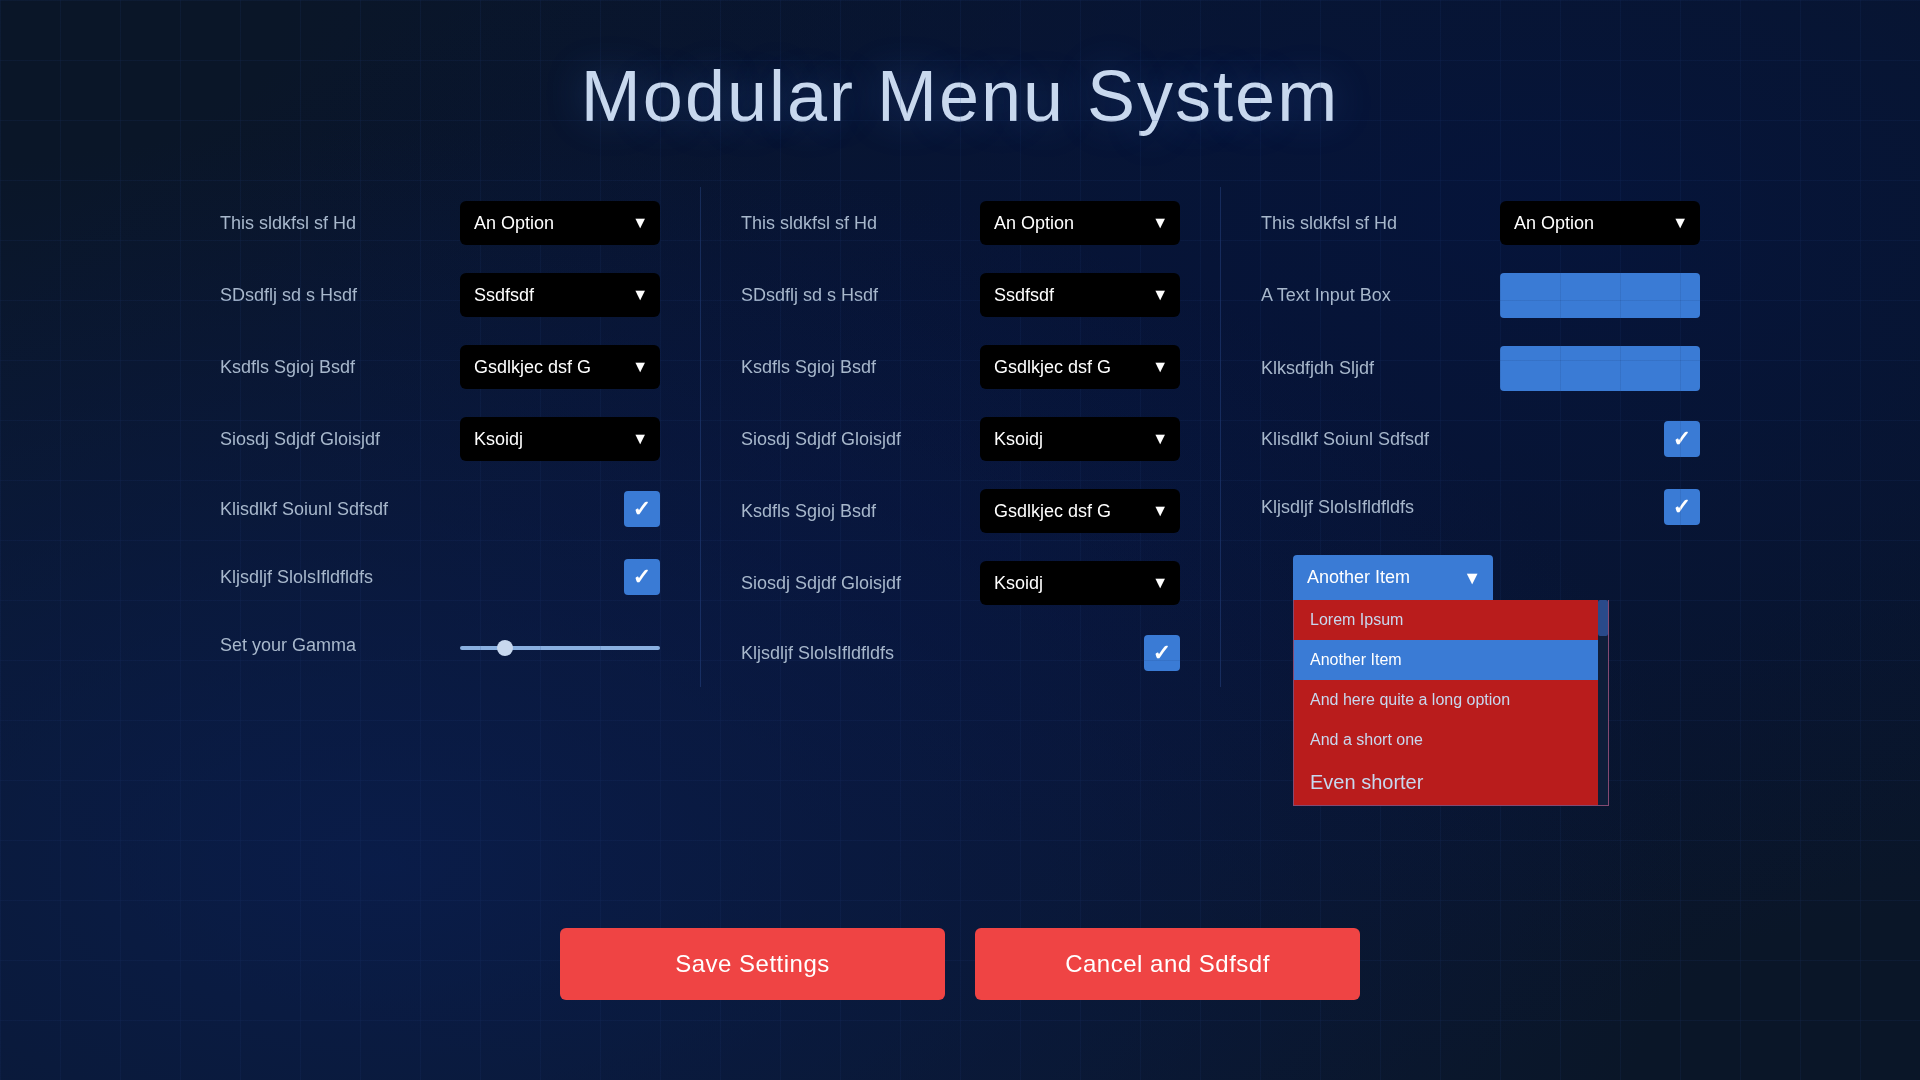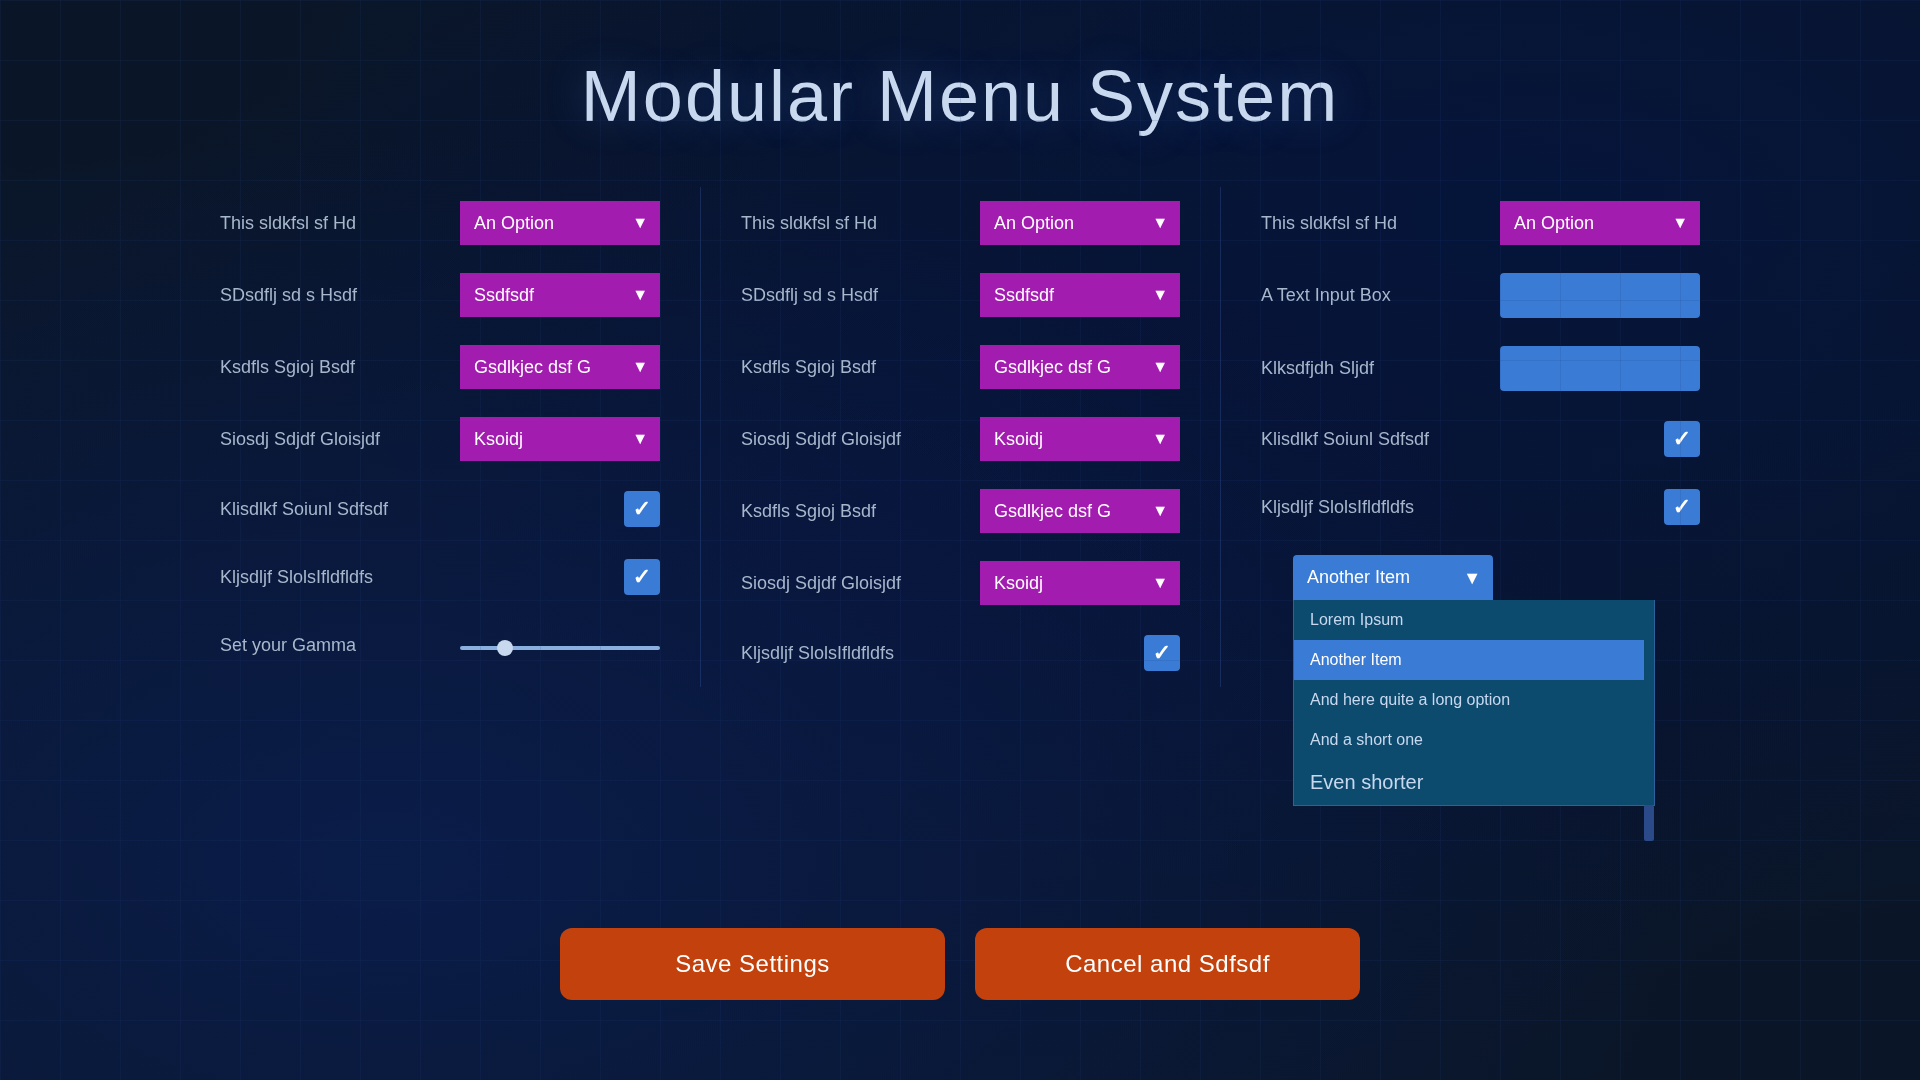--- a/index.html
+++ b/index.html
@@ -80,23 +80,23 @@
       flex-shrink: 0;
     }
 
     .dropdown-wrapper {
       position: relative;
       width: 200px;
     }
 
     .dropdown-wrapper select {
       width: 100%;
-      background: #a21caf;
+      background: #000000;
       border: none;
-      border-radius: 0;
+      border-radius: 6px;
       color: white;
       font-size: 18px;
       padding: 12px 40px 12px 14px;
       appearance: none;
       -webkit-appearance: none;
       cursor: pointer;
       outline: none;
     }
 
     .dropdown-wrapper .chevron {
@@ -177,22 +177,22 @@
       width: 800px;
       justify-content: center;
     }
 
     .btn-action {
       flex: 1;
       padding: 22px 0;
       font-size: 24px;
       font-weight: 400;
       border: none;
-      border-radius: 12px;
-      background: #c2410c;
+      border-radius: 6px;
+      background: #ef4444;
       color: white;
       cursor: pointer;
       letter-spacing: 0.5px;
     }
 
     
     .col3-open-row {
       position: relative;
       padding-left: 32px;
     }
@@ -432,21 +432,21 @@
         <span class="check-mark">✓</span>
       </div>
     </div>
 
     <div class="form-row col3-open-row" style="align-items: flex-start; padding-top: 14px;">
       <div class="col3-open-control" style="position: relative; width: 370px;">
         <button class="col3-open-btn" style="position:relative;">
           <span>Another Item</span>
           <span style="position:absolute; right:12px; top:50%; transform:translateY(-50%); color:white;">▼</span>
         </button>
-        <div class="col3-list" style="position: absolute; top: 100%; left: 0; width: 362px; background: #0c4a6e; border: 1px solid rgba(80,120,200,0.5); border-top: none; z-index: 100; display: flex; align-items: flex-end;">
+        <div class="col3-list" style="position: absolute; top: 100%; left: 0; width: 316px; background: #b91c1c; border: 1px solid rgba(80,120,200,0.5); border-top: none; z-index: 100; display: flex;">
           <div style="flex: 1;">
             <div class="list-item" style="padding: 11px 16px; font-size:16px; color:#c8d8ee; cursor:pointer;">
               <span>Lorem Ipsum</span>
             </div>
             <div class="list-item selected" style="padding: 11px 16px; font-size:16px; color:white; background:#3a7bd5; cursor:pointer;">
               <span>Another Item</span>
             </div>
             <div class="list-item" style="padding: 11px 16px; font-size:16px; color:#c8d8ee; cursor:pointer;">
               <span>And here quite a long option</span>
             </div>

